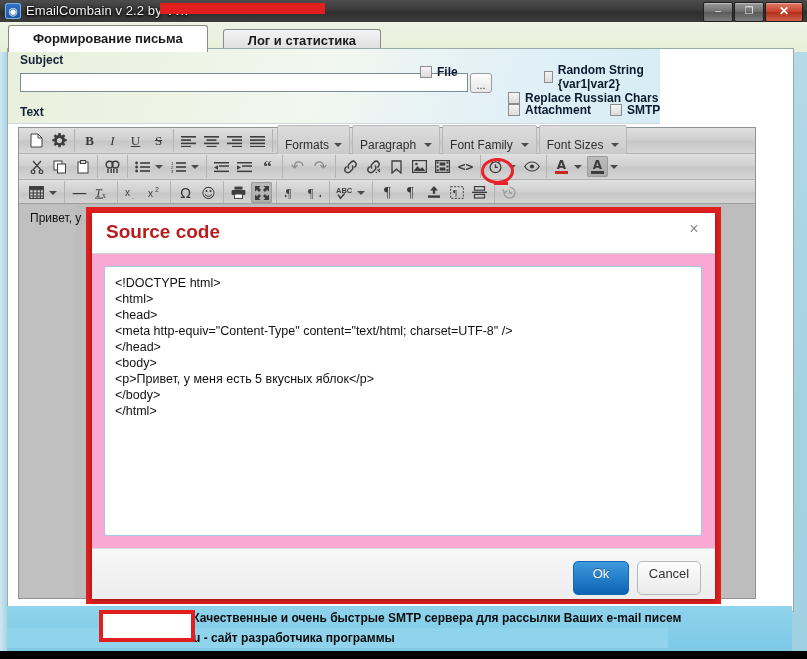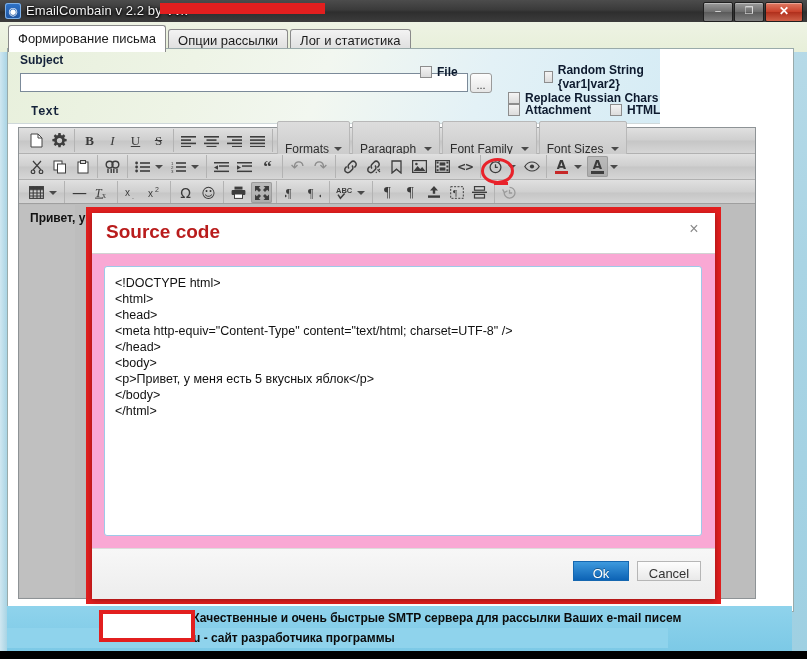--- a/index.html
+++ b/index.html
@@ -49,22 +49,22 @@
     color:#fff;font-weight:bold;font-size:12px;
   }
 
   
   .tabstrip{
     position:absolute;left:0;top:22px;width:807px;height:30px;
     background:linear-gradient(180deg,#eef3e4 0%,#e7efd9 100%);
   }
   .tabs{position:absolute;left:8px;top:4px;display:flex;align-items:flex-end;height:26px;}
   .tab{
-    height:22px;line-height:21px;padding:0 9px;margin-right:2px;
-    font-size:13px;font-weight:normal;color:#1a1a1a;
+    height:22px;line-height:21px;padding:0 24px;margin-right:15px;
+    font-size:13px;font-weight:bold;color:#1a1a1a;
     background:linear-gradient(180deg,#f3f3f3,#dcdcdc);
     border:1px solid #8a8a8a;border-bottom:none;
     border-radius:3px 3px 0 0;white-space:nowrap;
   }
   .tab.active{
     height:26px;line-height:25px;background:#fff;border-color:#8a8a8a;
     position:relative;z-index:3;
   }
 
   
@@ -72,21 +72,21 @@
     position:absolute;left:7px;top:48px;width:785px;height:562px;
     background:#fff;border:1px solid #9aa;
   }
   .grad-head{
     position:absolute;left:0;top:0;width:652px;height:74px;
     background:linear-gradient(110deg,#e8f0dc 0%,#eef4e6 28%,#f2f7f0 48%,#e3f1f6 72%,#d6ecf5 100%);
     border-bottom:1px solid #cfd8da;
   }
   .lbl{position:absolute;font-size:12px;font-weight:bold;color:#14223a;}
   .subj-label{left:12px;top:4px;}
-  .text-label{left:23px;top:56px;font-family:Liberation Mono, monospace;}
+  .text-label{left:12px;top:56px;}
   .subj-input{
     position:absolute;left:12px;top:24px;width:448px;height:19px;
     background:#fff;border:1px solid #7b8a99;box-sizing:border-box;
   }
   .subj-dots{
     position:absolute;left:462px;top:24px;width:22px;height:20px;
     background:linear-gradient(180deg,#fdfdfd,#e6e6e6);
     border:1px solid #9a9a9a;border-radius:3px;box-sizing:border-box;
     font-size:11px;color:#333;text-align:center;line-height:23px;
   }
@@ -120,35 +120,34 @@
     font-size:13px;color:#3a3a3a;margin:0 1px;border-radius:2px;
     font-family:"DejaVu Sans",sans-serif;
   }
   .tb.on{background:linear-gradient(180deg,#bcbcbc,#acacac);box-shadow:inset 0 0 0 1px #9c9c9c;}
   .tb svg{display:block;}
   .caret{
     width:0;height:0;border-left:4px solid transparent;border-right:4px solid transparent;
     border-top:4px solid #4a4a4a;margin:0 4px 0 1px;
   }
   .sel{
-    display:flex;align-items:center;height:21px;padding:16px 3px 0 7px;margin:0 1px;
+    display:flex;align-items:center;height:21px;padding:8px 3px 0 7px;margin:0 1px;
     font-size:12px;color:#2e2e2e;
     background:linear-gradient(180deg,#dddddd,#c9c9c9);
     border:1px solid #b8b8b8;border-radius:2px;white-space:nowrap;
   }
   .sel .caret{margin-left:8px;}
   .sel.w1 .caret{margin-left:5px;}
   .body-area{
     position:absolute;left:0;top:75px;right:0;bottom:0;
     background:#bdbdbd;border-top:1px solid #9f9f9f;
   }
   .body-inner{
     position:absolute;left:1px;top:1px;width:55px;bottom:1px;
     background:#c0c0c0;
-    font-weight:bold;
   }
   .body-text{
     position:absolute;left:10px;top:6px;font-size:12px;color:#111;white-space:nowrap;
   }
 
   
   .infobar{
     position:absolute;left:7px;top:606px;width:785px;height:45px;
     background:linear-gradient(180deg,#8fd3ec 0%,#7cc9e6 100%);
   }
@@ -197,21 +196,21 @@
     background:#fff;padding:8px 10px;overflow:hidden;
     font-family:"Liberation Sans",sans-serif;font-size:12.5px;line-height:16px;
     color:#111;white-space:pre;
   }
   .dlg-foot{
     position:absolute;left:0;top:335px;width:623px;height:50px;
     background:linear-gradient(180deg,#f7f7f7,#ededed);
     border-top:1px solid #dcdcdc;
   }
   .btn{
-    position:absolute;top:12px;height:20px;border-radius:0;box-sizing:border-box;
+    position:absolute;top:12px;height:34px;border-radius:5px;box-sizing:border-box;
     font-size:13px;text-align:center;line-height:24px;
   }
   .btn-ok{
     right:86px;width:56px;color:#fff;border:1px solid #1567b0;
     background:linear-gradient(180deg,#3e9ade,#0d63b5);
     text-shadow:0 -1px 0 rgba(0,0,0,.35);
   }
   .btn-cancel{
     right:14px;width:64px;color:#333;border:1px solid #b6b6b6;
     background:linear-gradient(180deg,#fdfdfd,#e9e9e9);
@@ -239,21 +238,20 @@
       <div class="wb">❐</div>
       <div class="wb close">✕</div>
     </div>
   </div>
 
   <div class="left-edge"></div>
 
   <div class="tabstrip">
     <div class="tabs">
       <div class="tab active">Формирование письма</div>
-      <div class="tab">Опции рассылки</div>
       <div class="tab">Лог и статистика</div>
     </div>
   </div>
 
   <div class="panel">
 
     <div class="grad-head">
       <div class="lbl subj-label">Subject</div>
       <input class="subj-input" value="" placeholder="" style="">
       <div class="subj-dots">...</div>
@@ -270,21 +268,21 @@
       <div class="cbx cb-repl">
         <i></i>
         <span>Replace Russian Chars</span>
       </div>
       <div class="cbx cb-att">
         <i></i>
         <span>Attachment</span>
       </div>
       <div class="cbx cb-html">
         <i></i>
-        <span>HTML</span>
+        <span>SMTP</span>
       </div>
     </div>
 
     <div class="editor">
 
       <div class="tbrow">
         <div class="grp">
           <div class="tb">
             <svg width="13" height="15" viewBox="0 0 13 15">
                 <path d="M1 1h7l4 4v9H1z" fill="#fff" stroke="#444"></path>

